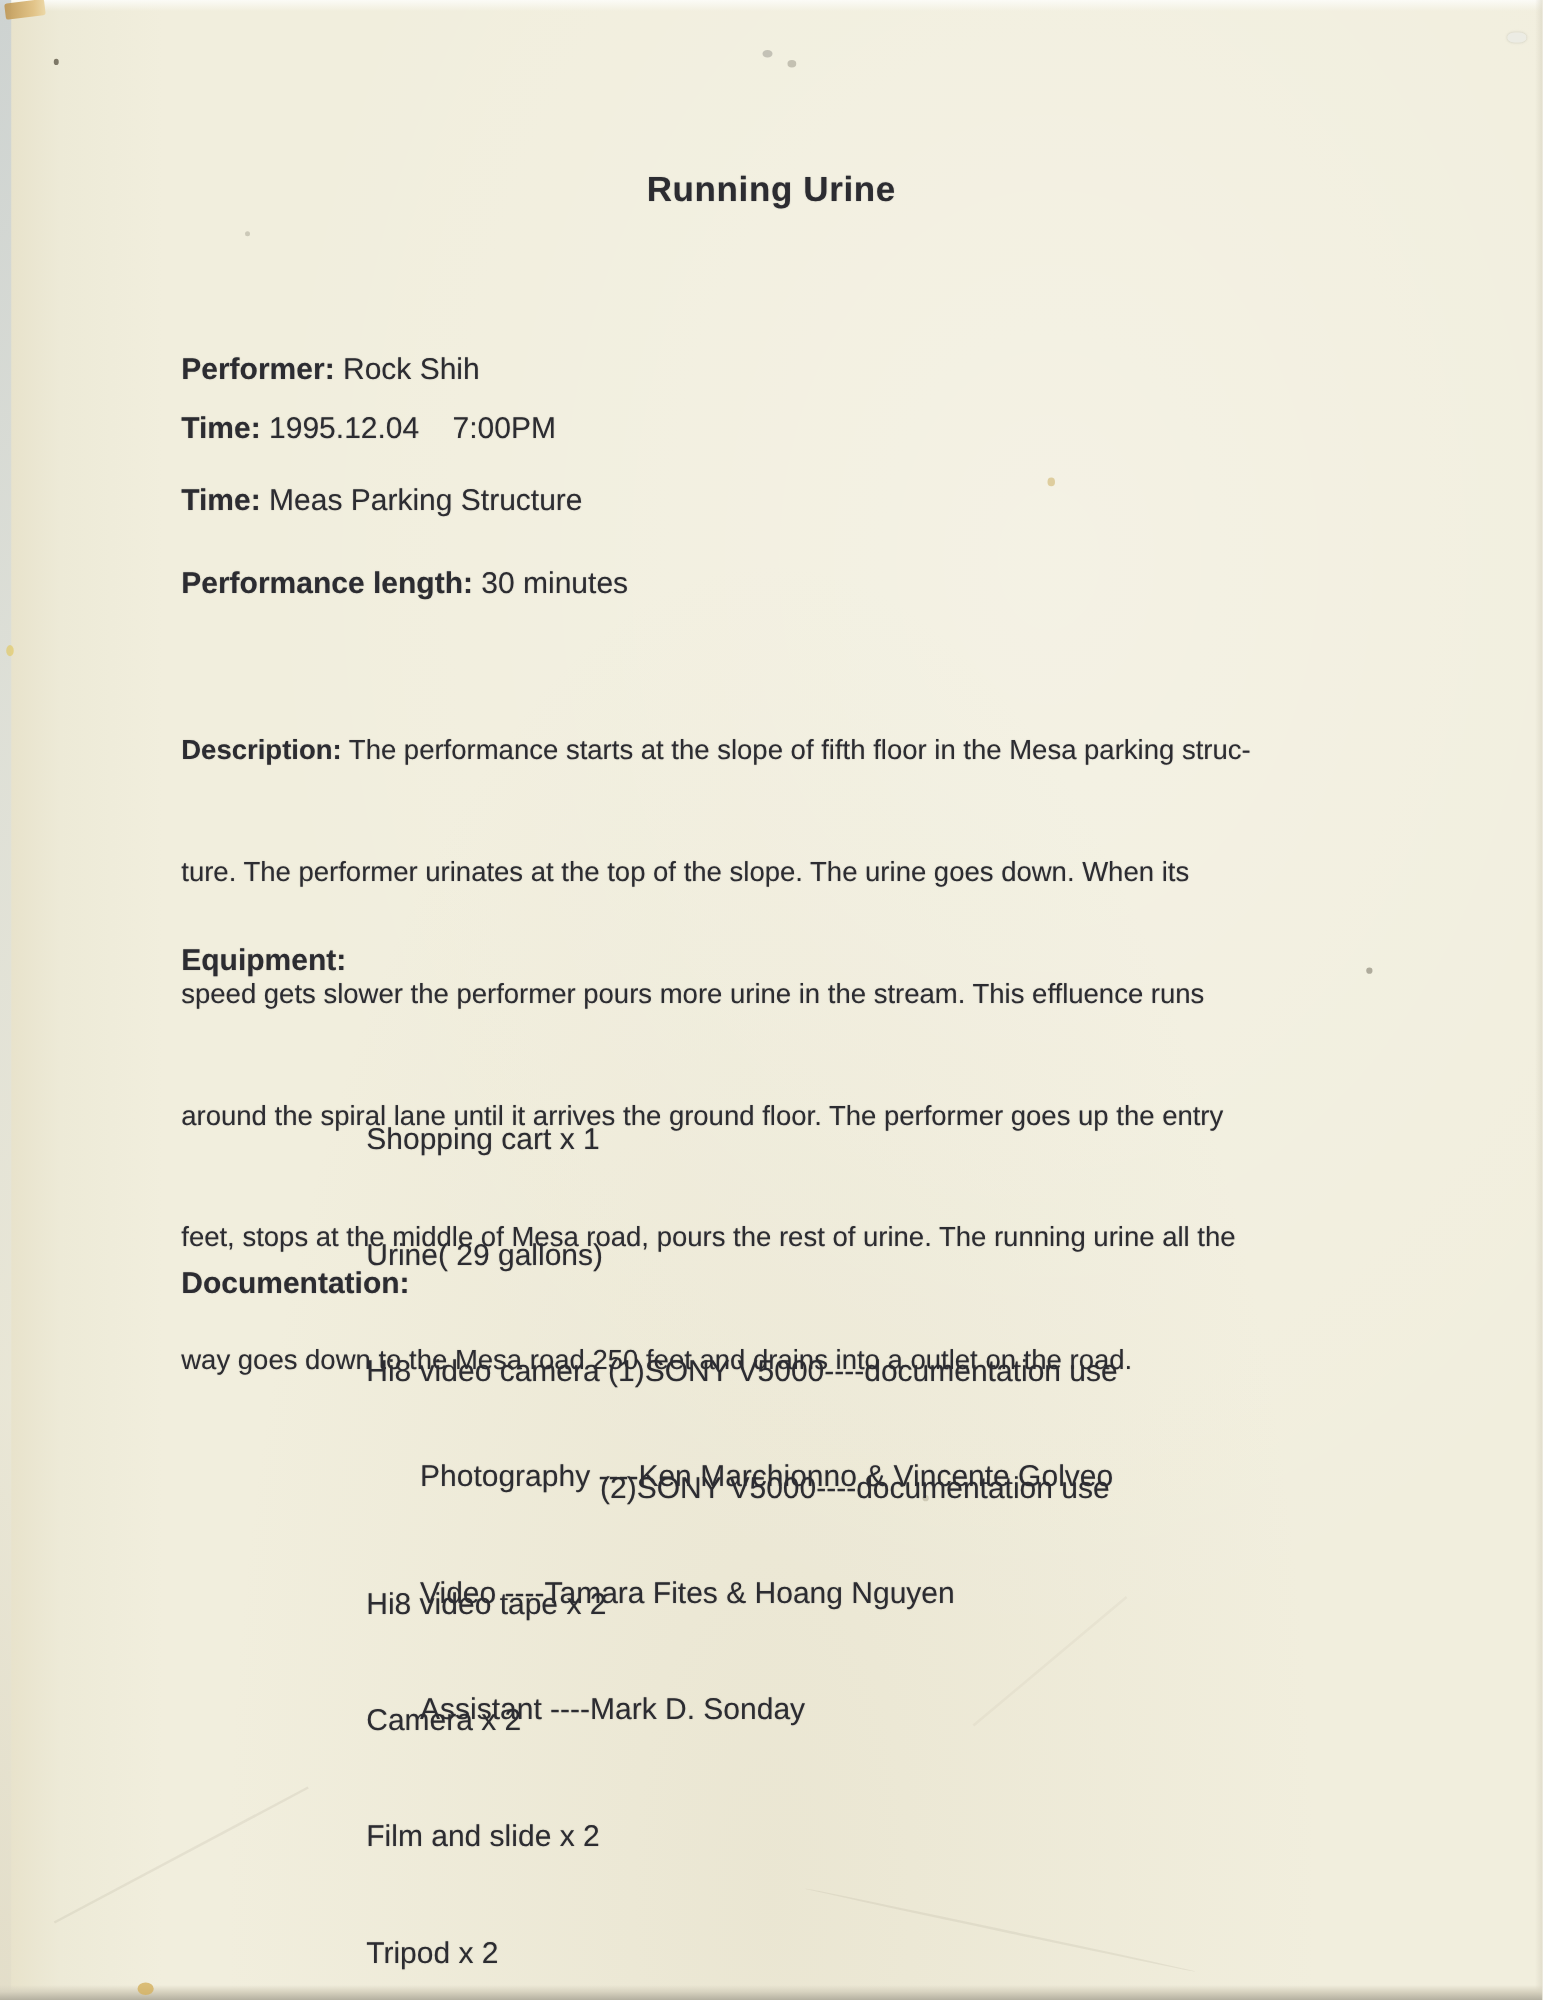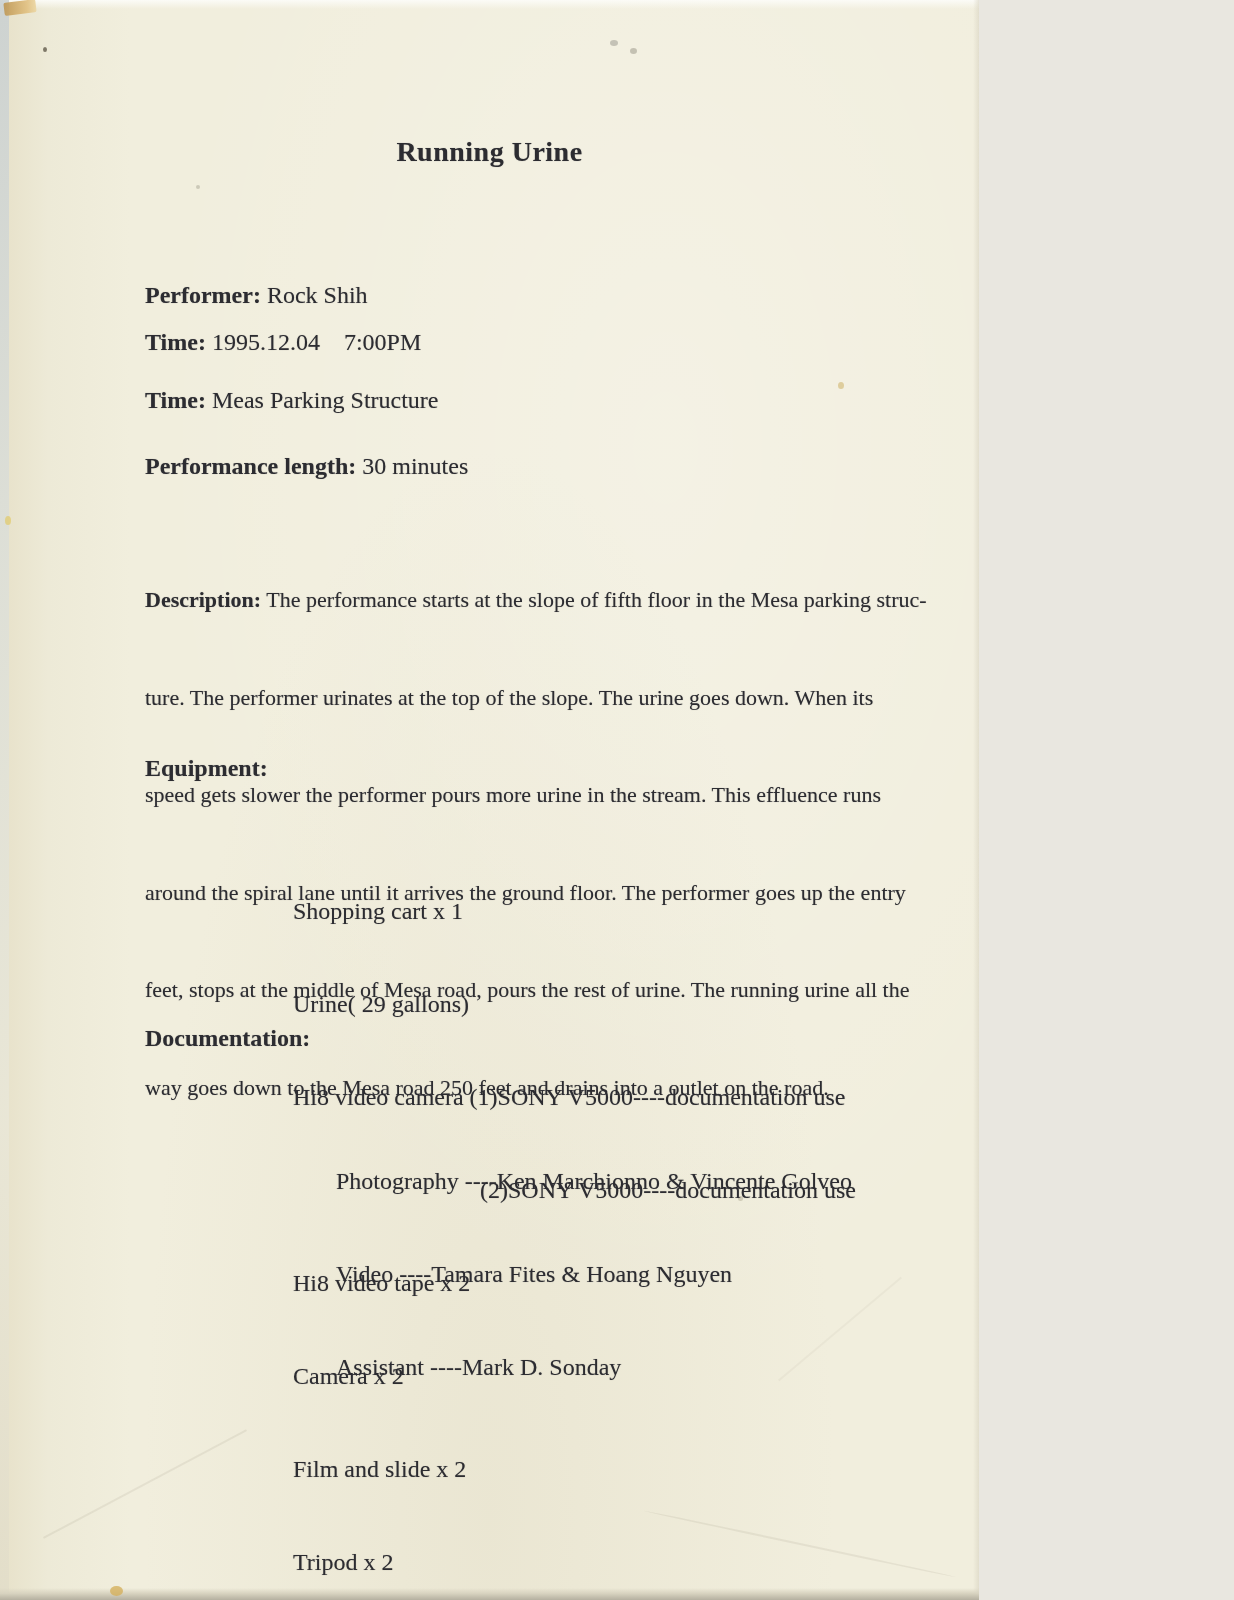--- a/index.html
+++ b/index.html
@@ -2,24 +2,24 @@
 <html><head>
 <meta charset="utf-8">
 <style>
   html, body {
     margin: 0;
     padding: 0;
     background: #e9e7e0;
   }
   .page {
     position: relative;
-    width: 979px;
+    width: 1234px;
     height: 1600px;
     overflow: hidden;
-    font-family: Liberation Serif, serif;
+    font-family: Liberation Sans, sans-serif;
     color: #2c2c31;
     background:
       radial-gradient(ellipse at 68% 28%, rgba(255,255,255,0.22), rgba(255,255,255,0) 55%),
       radial-gradient(ellipse at 50% 95%, rgba(214,206,178,0.25), rgba(214,206,178,0) 50%),
       linear-gradient(90deg, #e7e1c9 0px, #edead7 48px, #f1eedd 130px, #f1eedd 100%);
     background-color: #f1eedd;
   }
   .page * { box-sizing: border-box; }
 
   
@@ -96,21 +96,21 @@
   }
   .desc-line { white-space: pre; }
 
   .equipment { top: 741px; left: 145px; }
   .equipment .label { position: absolute; left: 0; top: 12px; }
   .eq-items { margin-left: 148px; }
   .eq-line { white-space: pre; }
   .eq-line.indent2 { padding-left: 187px; }
 
   .documentation { top: 1011px; left: 145px; }
-  .documentation .label { position: absolute; left: 0; top: 12px; }
+  .documentation .label { position: absolute; left: 0; top: 0; }
   .doc-items { margin-left: 191px; }
   .doc-line { white-space: pre; }
 </style>
 </head>
 <body>
 
 <div class="page">
 
   <div class="edge-top"></div>
   <div class="edge-left"></div>

